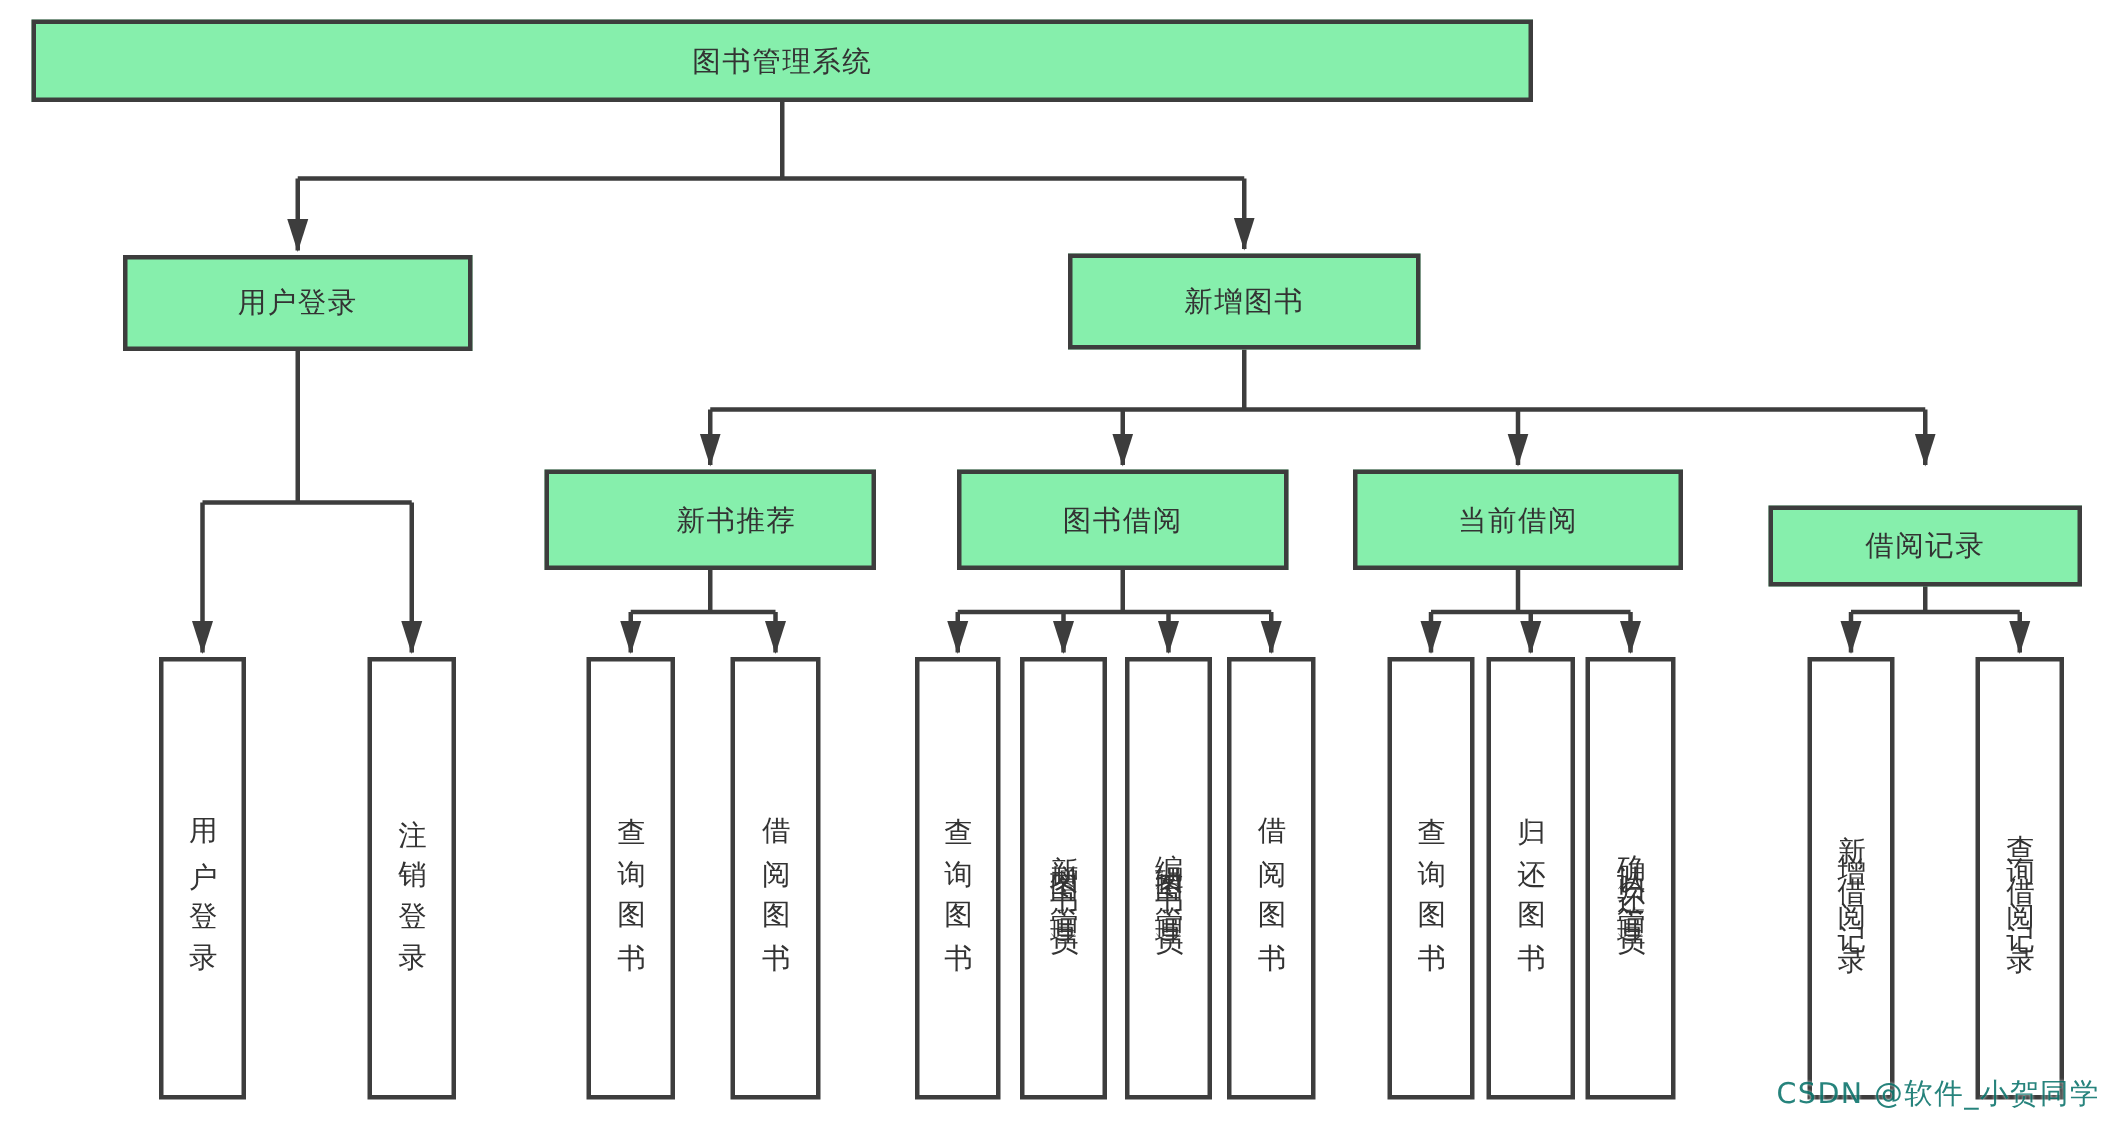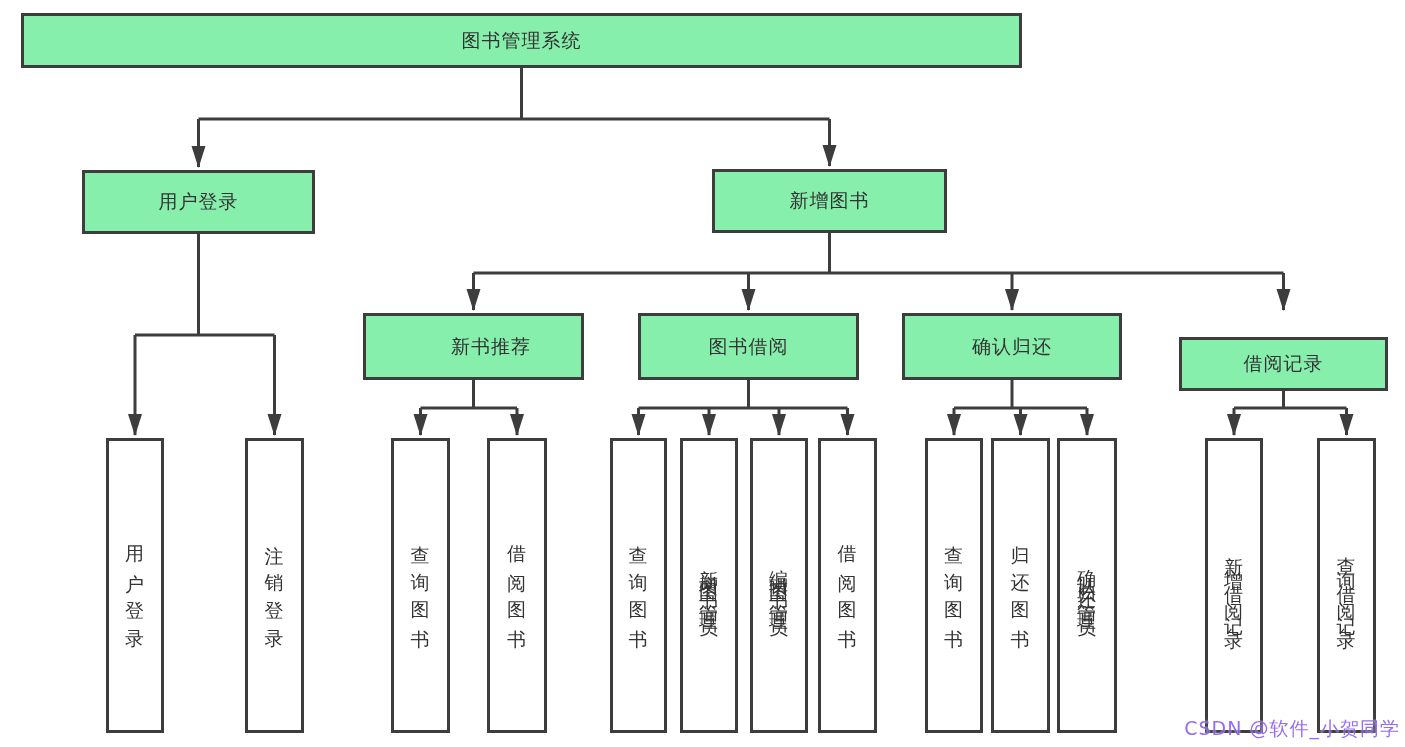--- a/index.html
+++ b/index.html
@@ -73,21 +73,21 @@
   #l9  { left:925px;  width:58px; }
   #l10 { left:991px;  width:59px; }
   #l11 { left:1057px; width:60px; }
   #l12 { left:1205px; width:58px; }
   #l13 { left:1317px; width:59px; }
   #watermark {
     position: absolute;
     right: 5px;
     bottom: 5px;
     font-size: 19px;
-    color: #8b5cf6;
+    color: #0f766e;
     letter-spacing: 1px;
     text-shadow: 0 0 2px #ffffff;
     z-index: 3;
     opacity: 0.9;
   }
 </style>
 </head>
 <body>
 
 <div id="canvas">
@@ -153,21 +153,21 @@
     <span>新增图书</span>
   </div>
 
   <div class="node" id="n-rec">
     <span>新书推荐</span>
   </div>
   <div class="node" id="n-borrow">
     <span>图书借阅</span>
   </div>
   <div class="node" id="n-cur">
-    <span>确认归还</span>
+    <span>当前借阅</span>
   </div>
   <div class="node" id="n-recs">
     <span>借阅记录</span>
   </div>
 
   <div class="leaf" id="l1">
     <span class="vtext sp4">用户登录</span>
   </div>
   <div class="leaf" id="l2">
     <span class="vtext sp4">注销登录</span>

